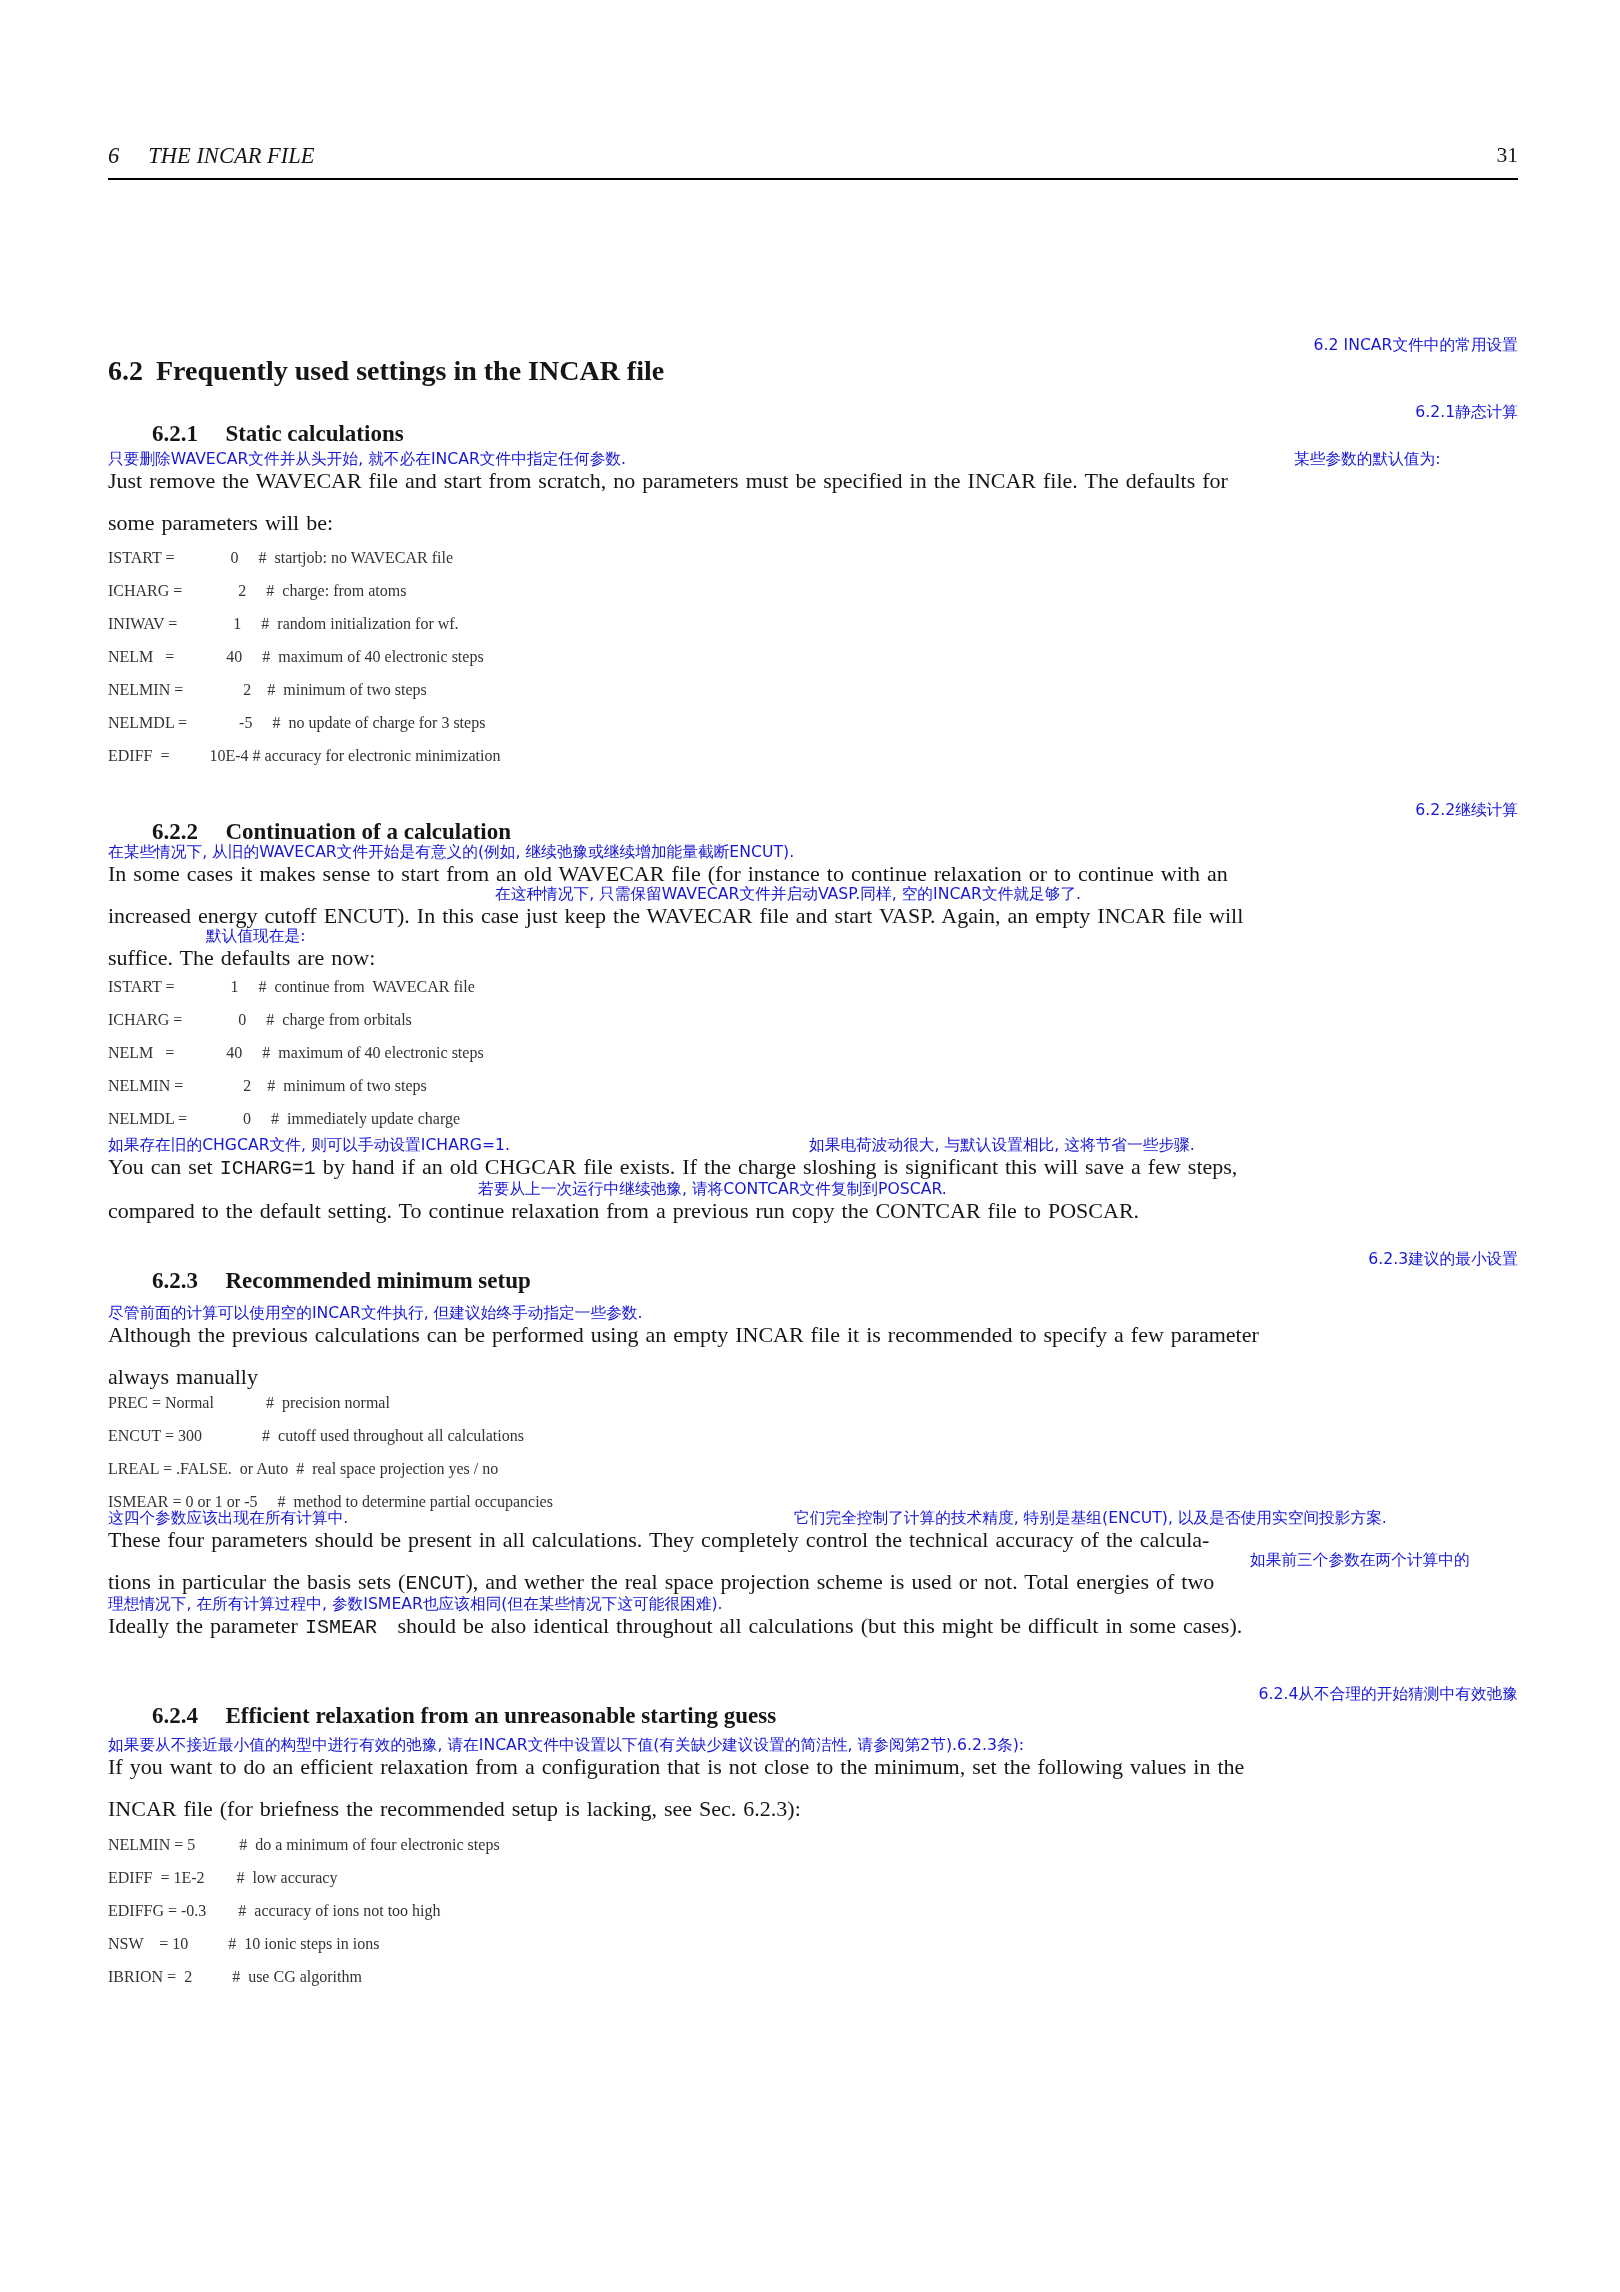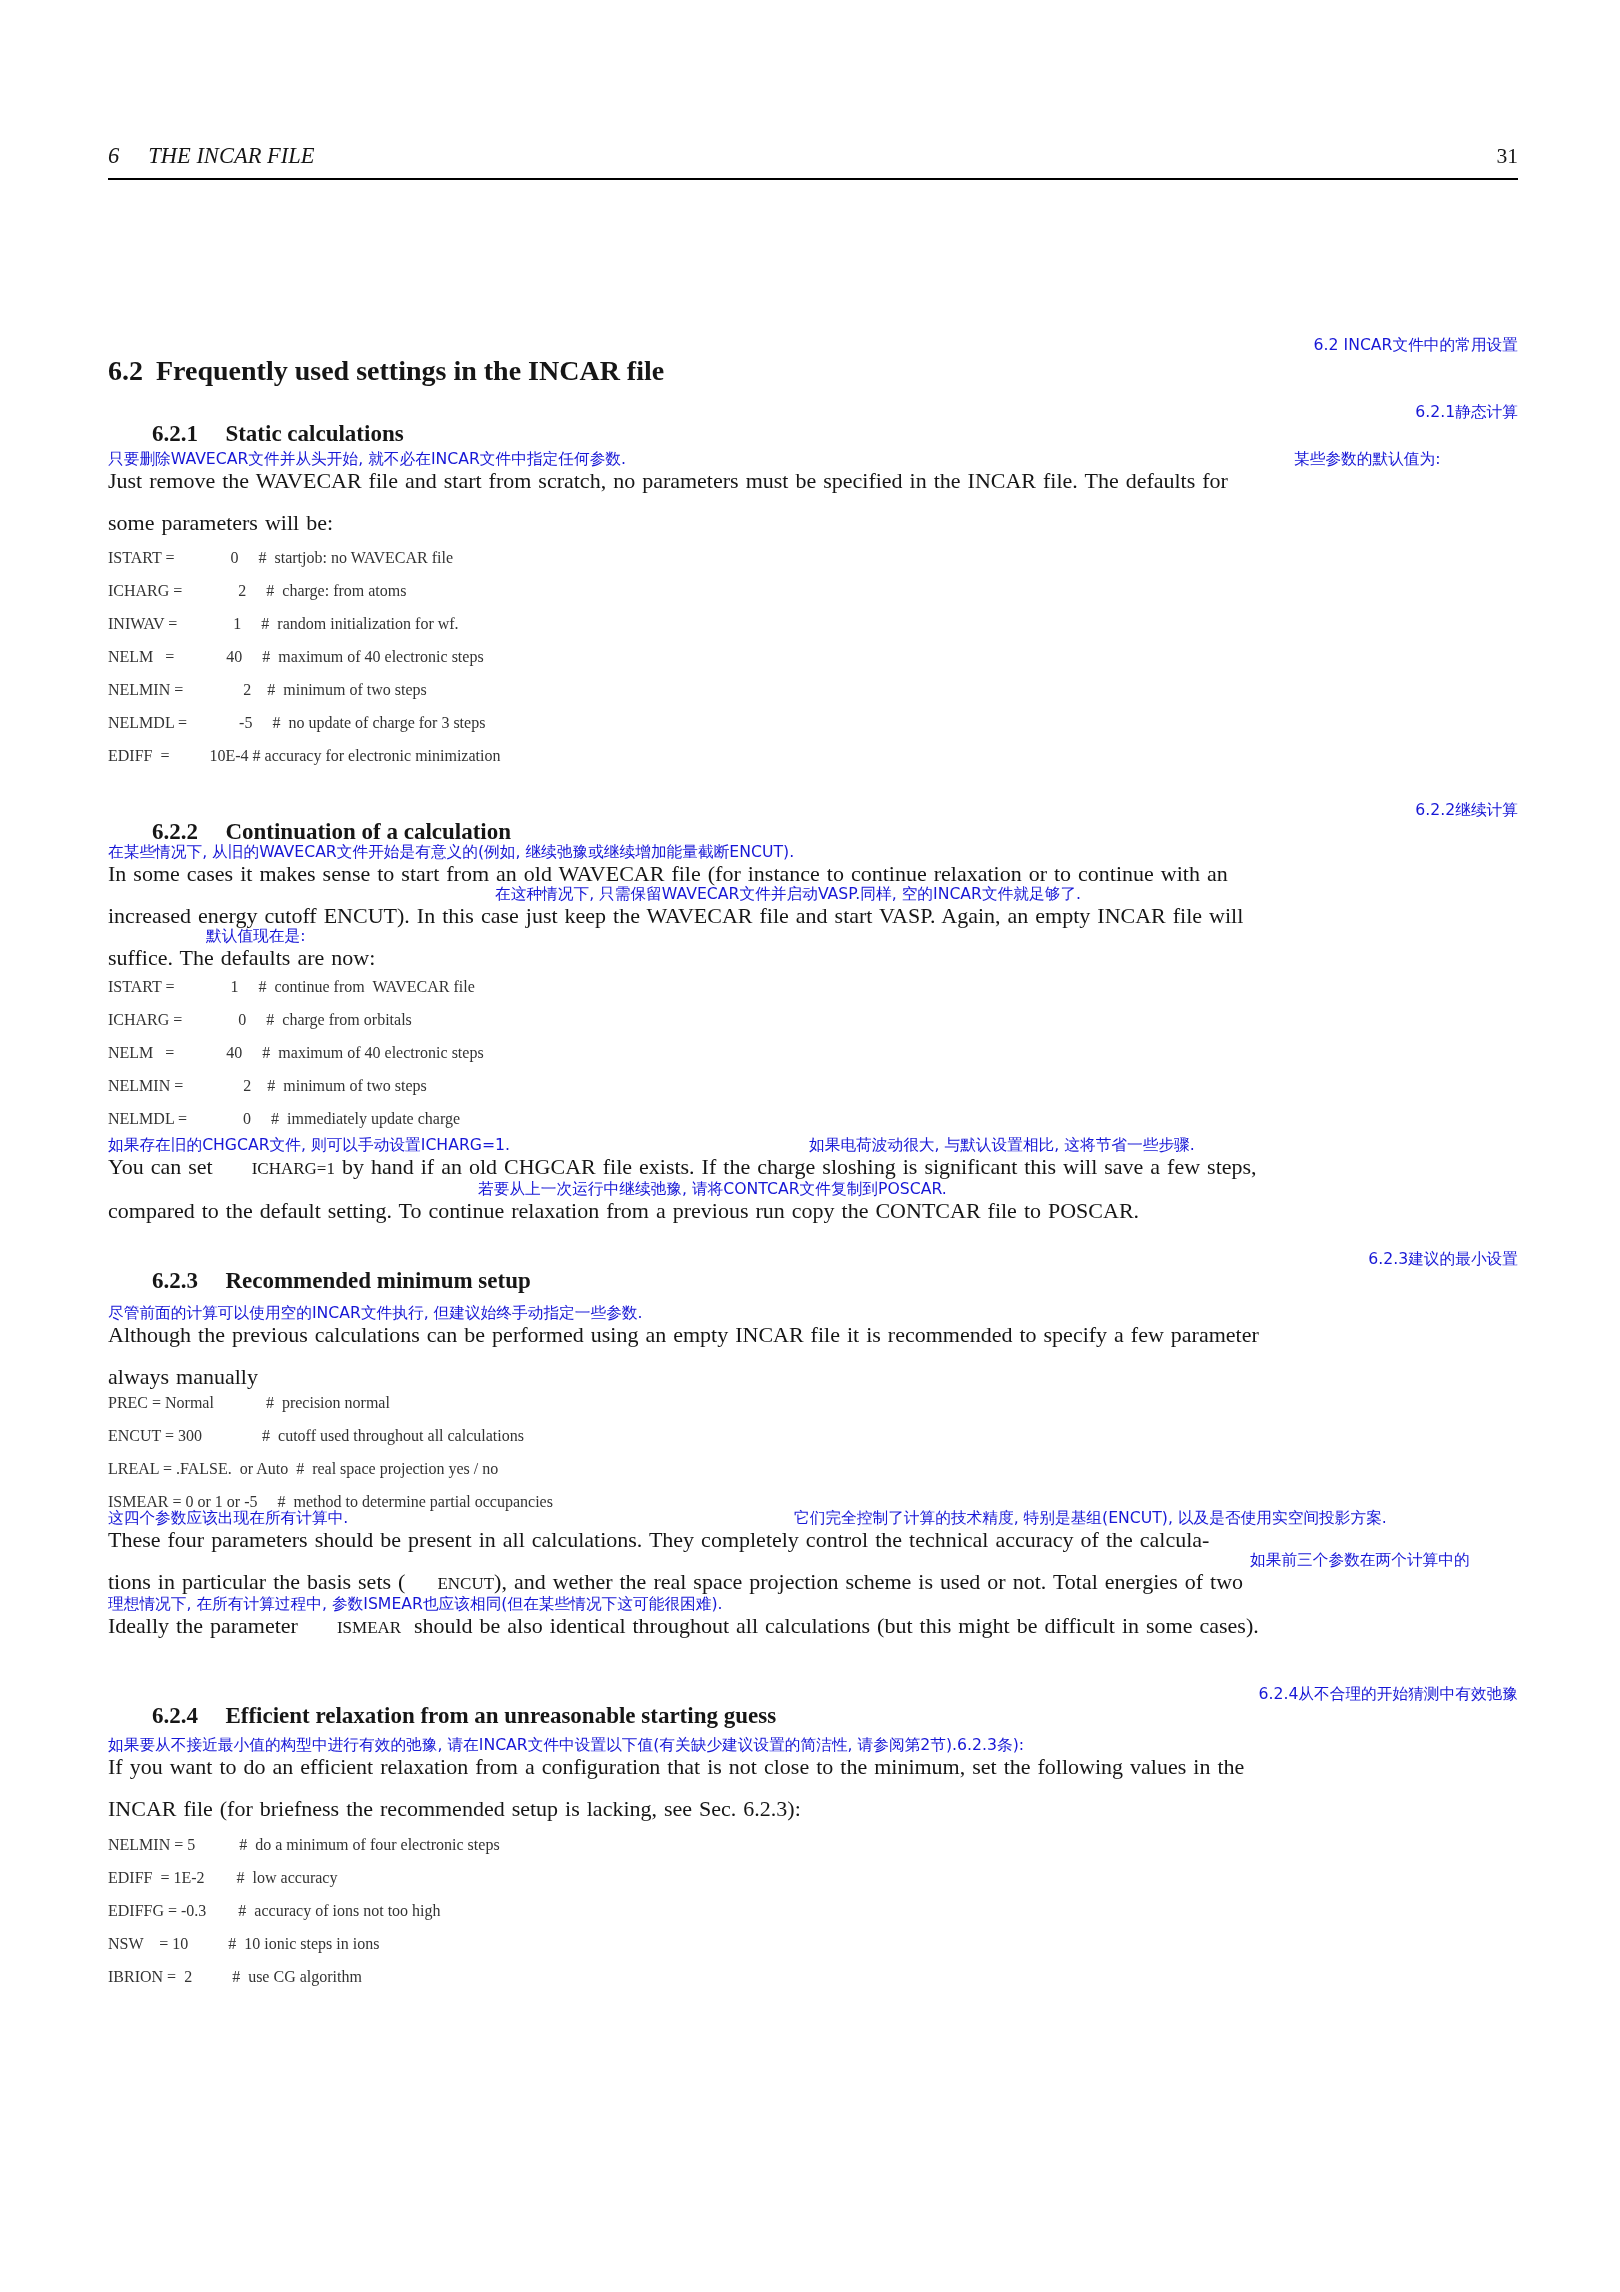--- a/index.html
+++ b/index.html
@@ -6,40 +6,40 @@
     --blue:#1717d6;
     --ink:#161616;
     --code-ink:#333333;
   }
   html,body{margin:0;padding:0;background:#ffffff;}
   body{font-family:"Liberation Serif", serif;color:var(--ink);}
   .page{position:relative;width:1620px;height:2293px;background:#ffffff;overflow:hidden;}
   .abs{position:absolute;left:108px;right:102px;}
 
   
-  .header{top:143px;display:flex;justify-content:space-between;align-items:flex-end;
+  .header{top:143px;display:flex;justify-content:space-between;
           border-bottom:2px solid #000;padding-bottom:8.8px;font-size:22.5px;}
   .chap{font-style:italic;}
   .chap .h-num{margin-right:29px;}
   .pageno{font-size:21.6px;}
 
   
   .zh{color:var(--blue);font-family:"DejaVu Sans", sans-serif;font-size:15.7px;line-height:16.7px;white-space:nowrap;text-align:right;}
   .sec .zh-h{display:block;}
   .h1row{font-weight:700;font-size:28px;line-height:33px;}
   .h1row .h-num{margin-right:13px;}
   .h2row{font-weight:700;font-size:23px;line-height:26.5px;margin-left:44px;}
   .h2row .h-num{margin-right:27.4px;}
 
   
   .line{margin:0;}
   .zh-row{position:relative;height:16.7px;}
   .zh-row .zh{position:absolute;top:0;}
   .en{font-size:22px;line-height:25.5px;white-space:pre;word-spacing:1.5px;color:var(--ink);}
-  .en code{font-family:Liberation Serif, serif;font-size:17px;color:var(--ink);margin-left:32px;}
+  .en code{font-family:Liberation Mono, monospace;font-size:20px;color:var(--ink);}
 
   
   .codeline{font-family:Liberation Serif, serif;font-size:16px;line-height:33px;
             white-space:pre;color:var(--code-ink);}
 </style>
 </head>
 <body>
 
 <div class="page">
 

